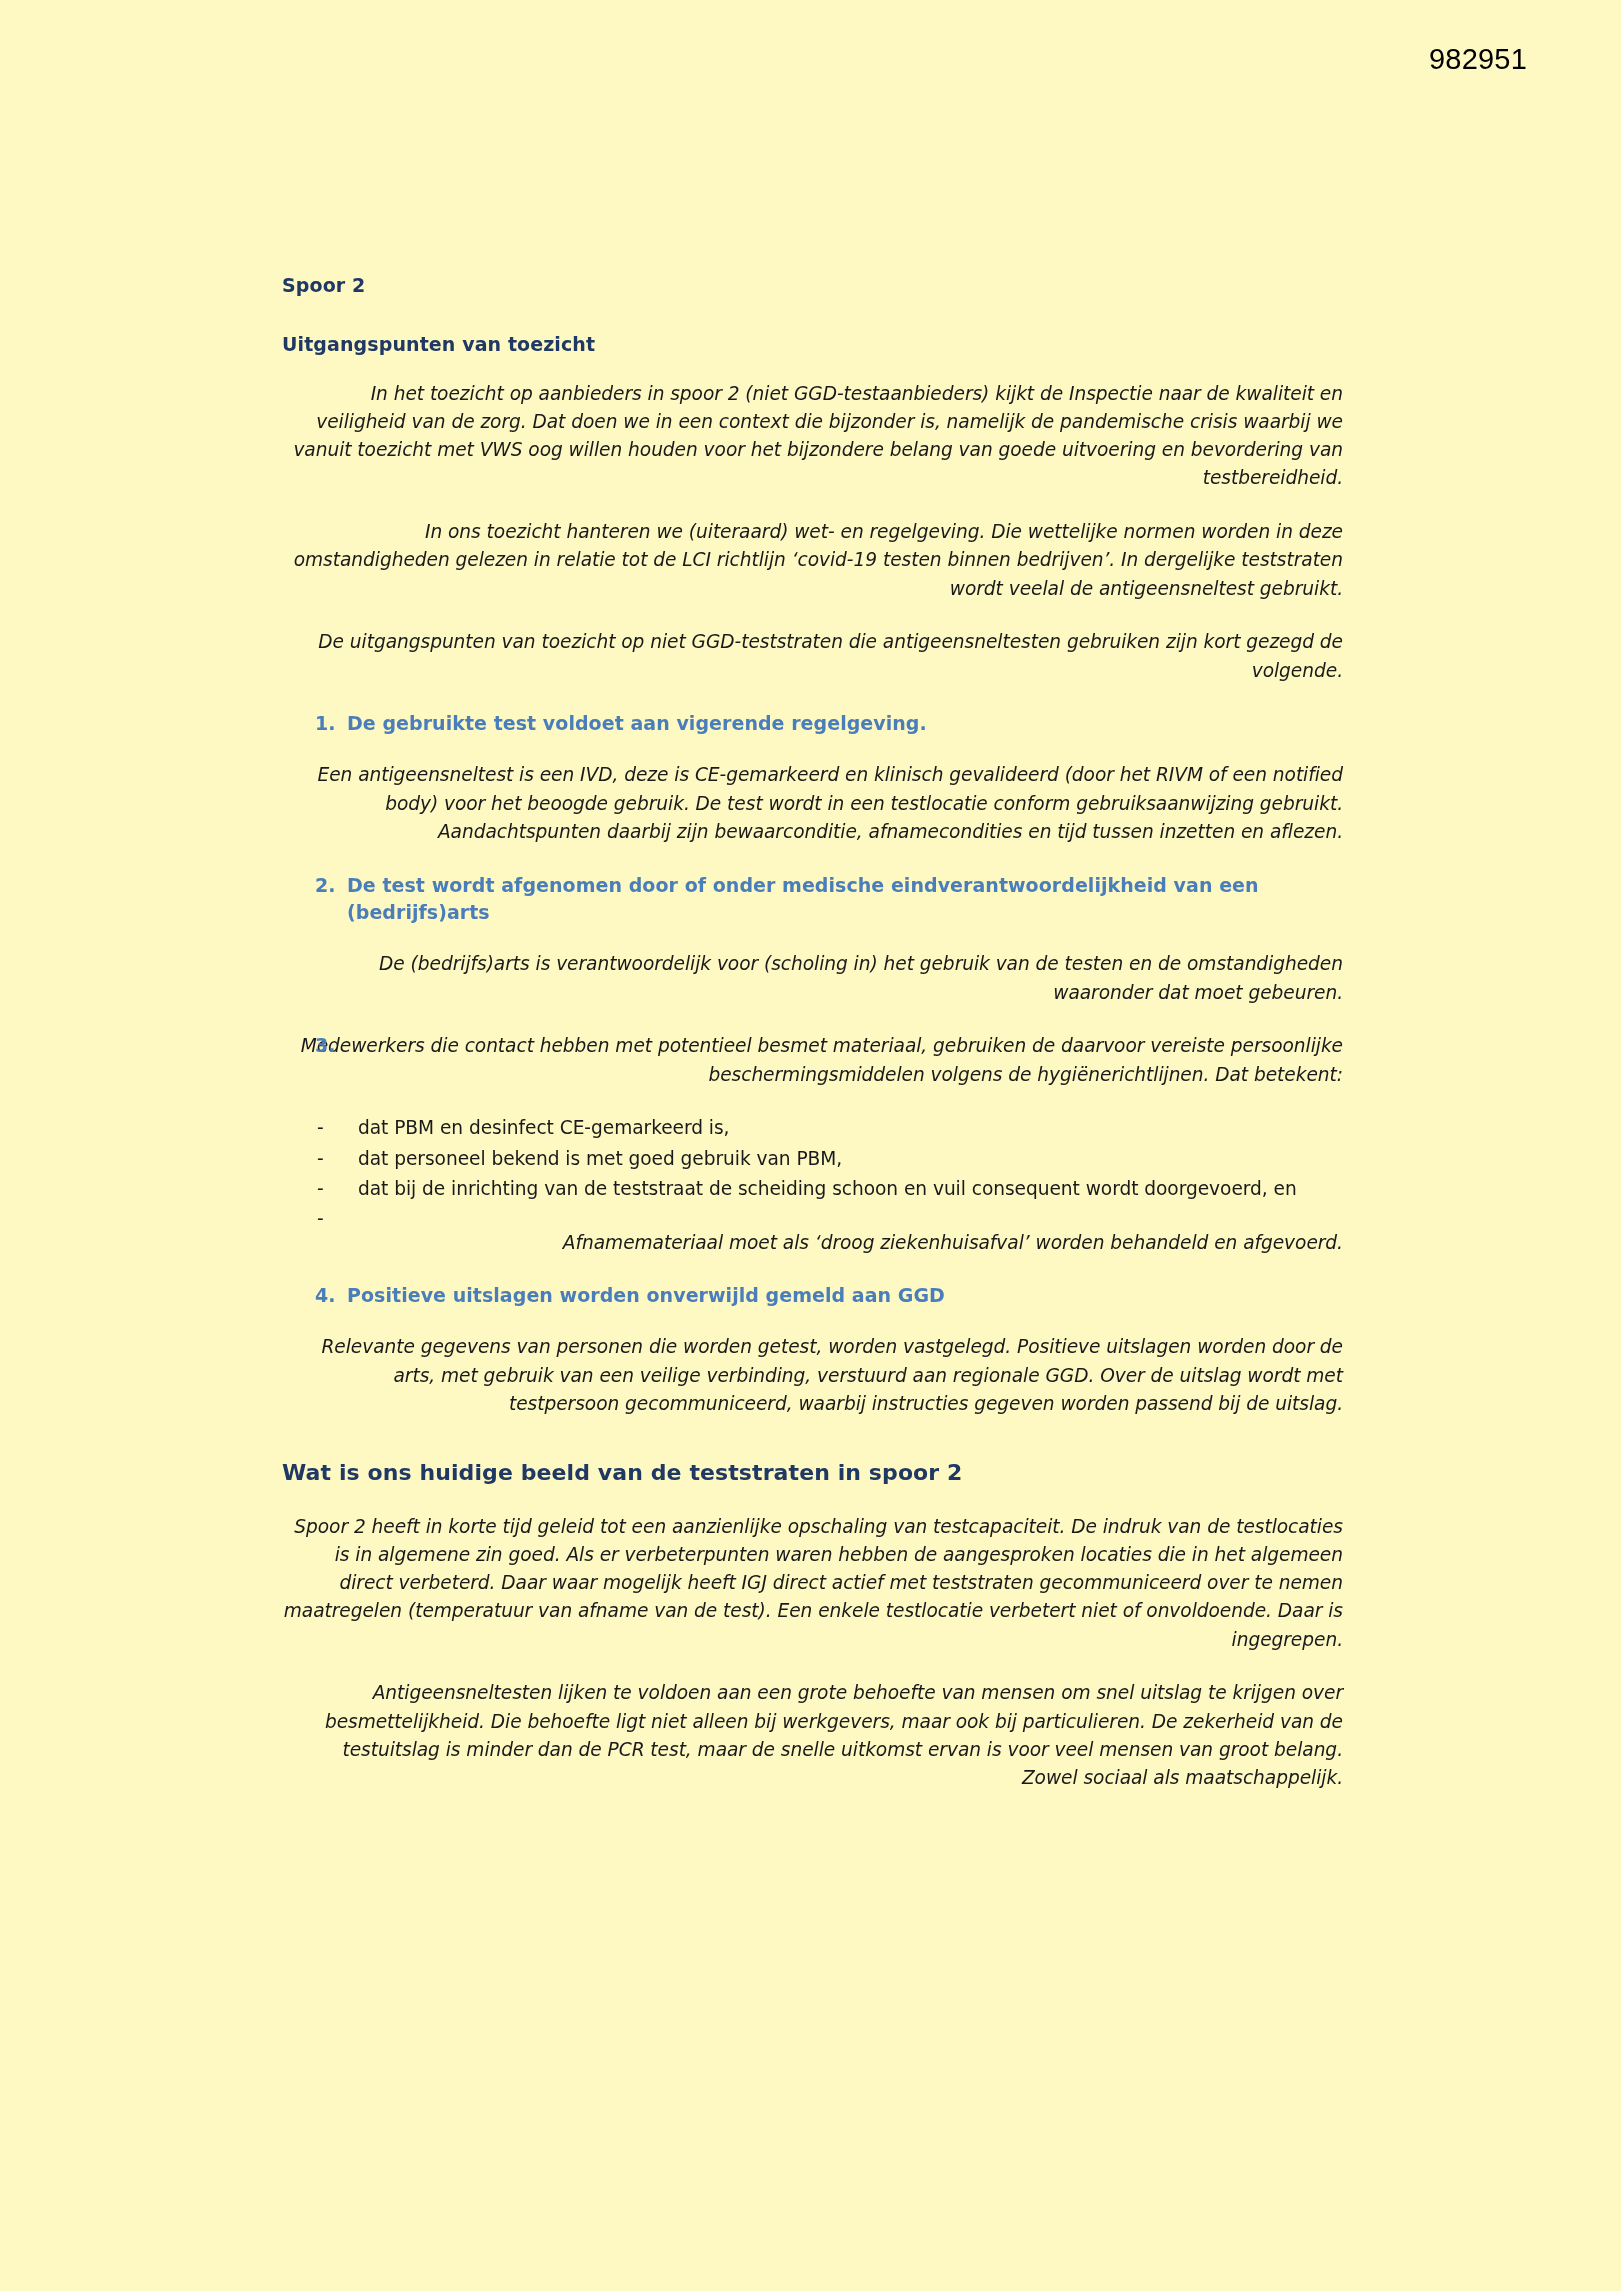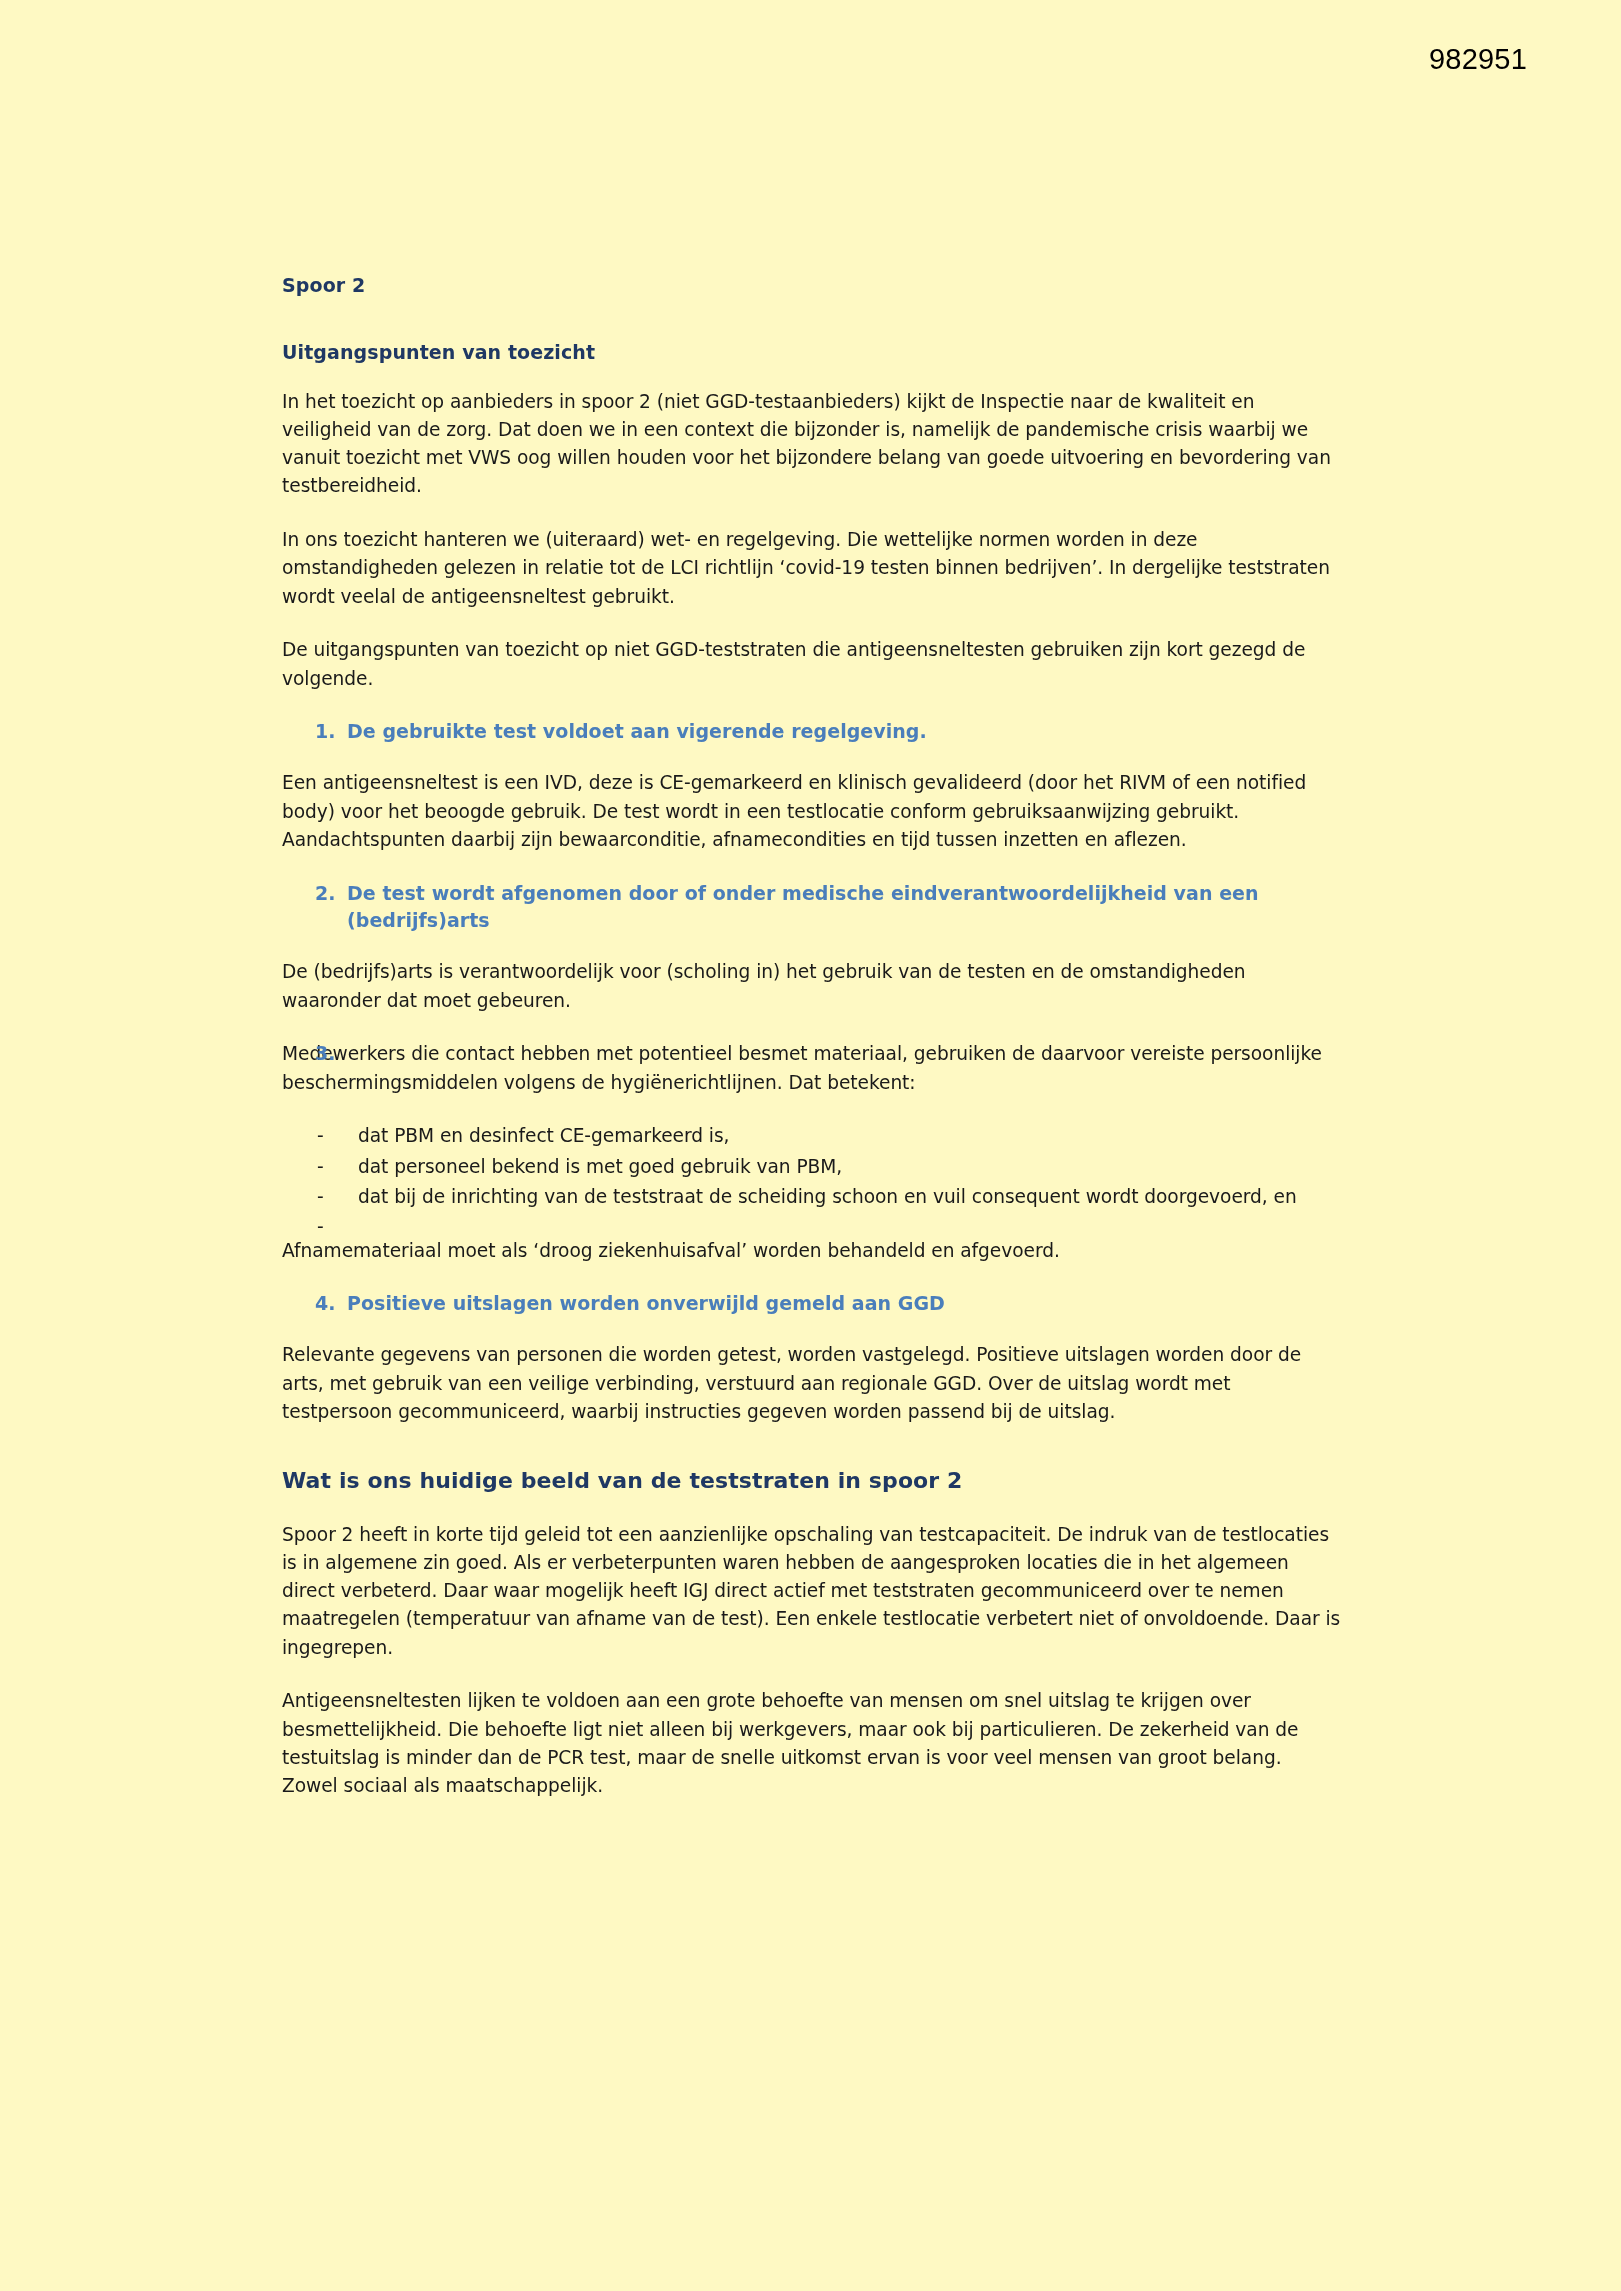--- a/index.html
+++ b/index.html
@@ -49,42 +49,43 @@
     font-family: "DejaVu Sans", sans-serif;
     font-weight: bold;
     font-size: 19px;
     line-height: 1.45;
     color: #1F3864;
     margin: 0 0 21.6px 0;
     letter-spacing: 0.1px;
   }
 
   .h-section.tight {
-    margin-bottom: 39px;
+    margin-bottom: 31px;
   }
 
   .h-sub {
     font-family: "DejaVu Sans", sans-serif;
     font-weight: bold;
     font-size: 22px;
     line-height: 1.45;
     color: #1F3864;
     margin: 39px 0 23.5px 0;
     letter-spacing: 0.1px;
   }
 
   
   p.body {
     font-family: "DejaVu Sans", sans-serif;
     font-size: 18.6px;
     line-height: 1.52;
     color: #1a1a1a;
     margin: 0 0 25.5px 0;
     letter-spacing: -0.05px;
-    text-align: left;
+    text-align: right;
+    font-style: italic;
   }
 
   p.body:last-child {
     margin-bottom: 16px;
   }
 
   
   .num-item {
     position: relative;
     padding-left: 65px;

